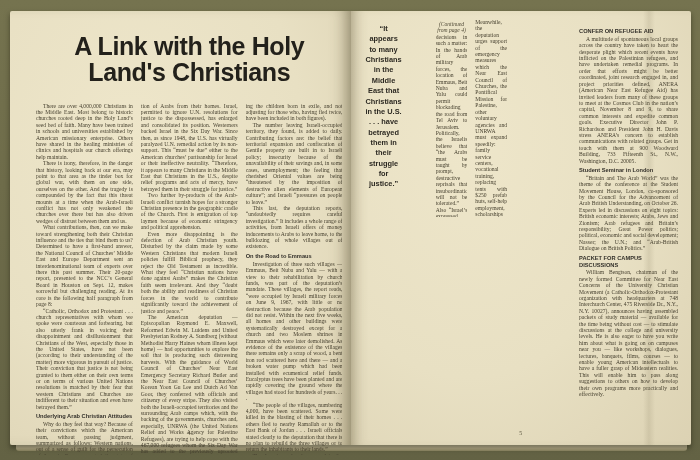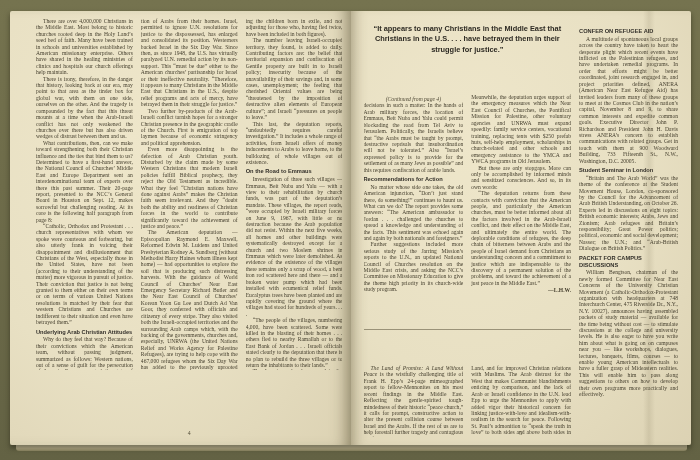--- a/index.html
+++ b/index.html
@@ -17,38 +17,39 @@
   .cols{display:flex;gap:8px;height:352px;overflow:hidden;}
   .col{flex:1;overflow:hidden;}
   .para,.cont-note,.sig{margin:0;font-size:5.6px;line-height:6.4px;color:#474130;text-align:justify;}
   .para{text-indent:7px;}
   .noindent{text-indent:0;}
   .subhead{margin:3px 0 1px 0;font-family:"Liberation Sans",sans-serif;font-weight:bold;font-size:5.7px;line-height:1.2;color:#33302a;}
   .cont-note{font-style:italic;text-align:center;text-indent:0;margin-top:2px;color:#4f4936;}
   .sig{text-align:right;text-indent:0;margin-top:1px;font-weight:bold;}
   .page-num{position:absolute;left:0;right:0;bottom:1px;text-align:center;font-size:5.8px;color:#56503b;}
   
-  .rp-main{width:66%;display:flex;flex-direction:column;overflow:hidden;gap:32px;}
+  .rp-main{width:66%;display:flex;flex-direction:row;overflow:hidden;gap:32px;}
   .rp-col3{flex:1;overflow:hidden;padding-top:6px;}
   .pull-quote{margin:5px 2px 7px 2px;text-align:center;font-family:"Liberation Sans",sans-serif;font-weight:bold;font-size:7.4px;line-height:1.4;color:#2d2a23;}
   .rp-two-cols{display:flex;gap:8px;height:198px;overflow:hidden;}
   .rule{border:none;border-top:1px solid rgba(90,82,58,.55);margin:5px 0 3px 0;}
   .epp-header{margin:1px 0 4px 0;text-align:center;font-family:"Liberation Sans",sans-serif;font-weight:bold;font-size:8.8px;letter-spacing:.4px;color:#2d2a23;}
   .epp-cols{display:flex;gap:8px;flex:1;overflow:hidden;}
   .epp-col{flex:1;overflow:hidden;}
 </style>
 </head>
 <body>
 
 <div class="scan">
   <div class="page-edges"></div>
   <div class="spread">
 
     <div class="page page-left">
       <div class="lp-content">
+        <h1 class="headline">A Link with the Holy Land's Christians</h1>
         <div class="cols">
           <div class="col">
               <p class="para">There are over 4,000,000 Christians in the Middle East. Most belong to historic churches rooted deep in the Holy Land’s seed bed of faith. Many have been trained in schools and universities established by American missionary enterprise. Others have shared in the healing ministries of clinics and hospitals our church offerings help maintain.</p>
               <p class="para">There is irony, therefore, in the danger that history, looking back at our era, may point to that area as the tinder box for global war, with them on one side, ourselves on the other. And the tragedy is compounded by the fact that this threat mounts at a time when the Arab-Israeli conflict has not only weakened the churches over there but has also driven wedges of distrust between them and us.</p>
               <p class="para">What contributions, then, can we make toward strengthening both their Christian influence and the ties that bind them to us? Determined to have a first-hand answer, the National Council of Churches’ Middle East and Europe Department sent an interdenominational team of experts over there this past summer. Their 20-page report, presented to the NCC’s General Board in Houston on Sept. 12, makes sorrowful but challenging reading. At its core is the following half paragraph from page 8:</p>
               <p class="para">“Catholic, Orthodox and Protestant . . . church representatives with whom we spoke were courteous and forbearing, but also utterly frank in voicing their disappointment and disillusionment that Christians of the West, especially those in the United States, have not been (according to their understanding of the matter) more vigorous in pursuit of justice. Their conviction that justice is not being granted to them either on their own terms or on terms of various United Nations resolutions is matched by their fear that western Christians and Churches are indifferent to their situation and even have betrayed them.”</p>
               <h4 class="subhead">Underlying Arab Christian Attitudes</h4>
               <p class="para">Why do they feel that way? Because of their convictions which the American team, without passing judgment, summarized as follows: Western nations, out of a sense of guilt for the persecution of Jews in Europe, created the state of Israel, requiring the evic-</p>
             </div>
           <div class="col">

